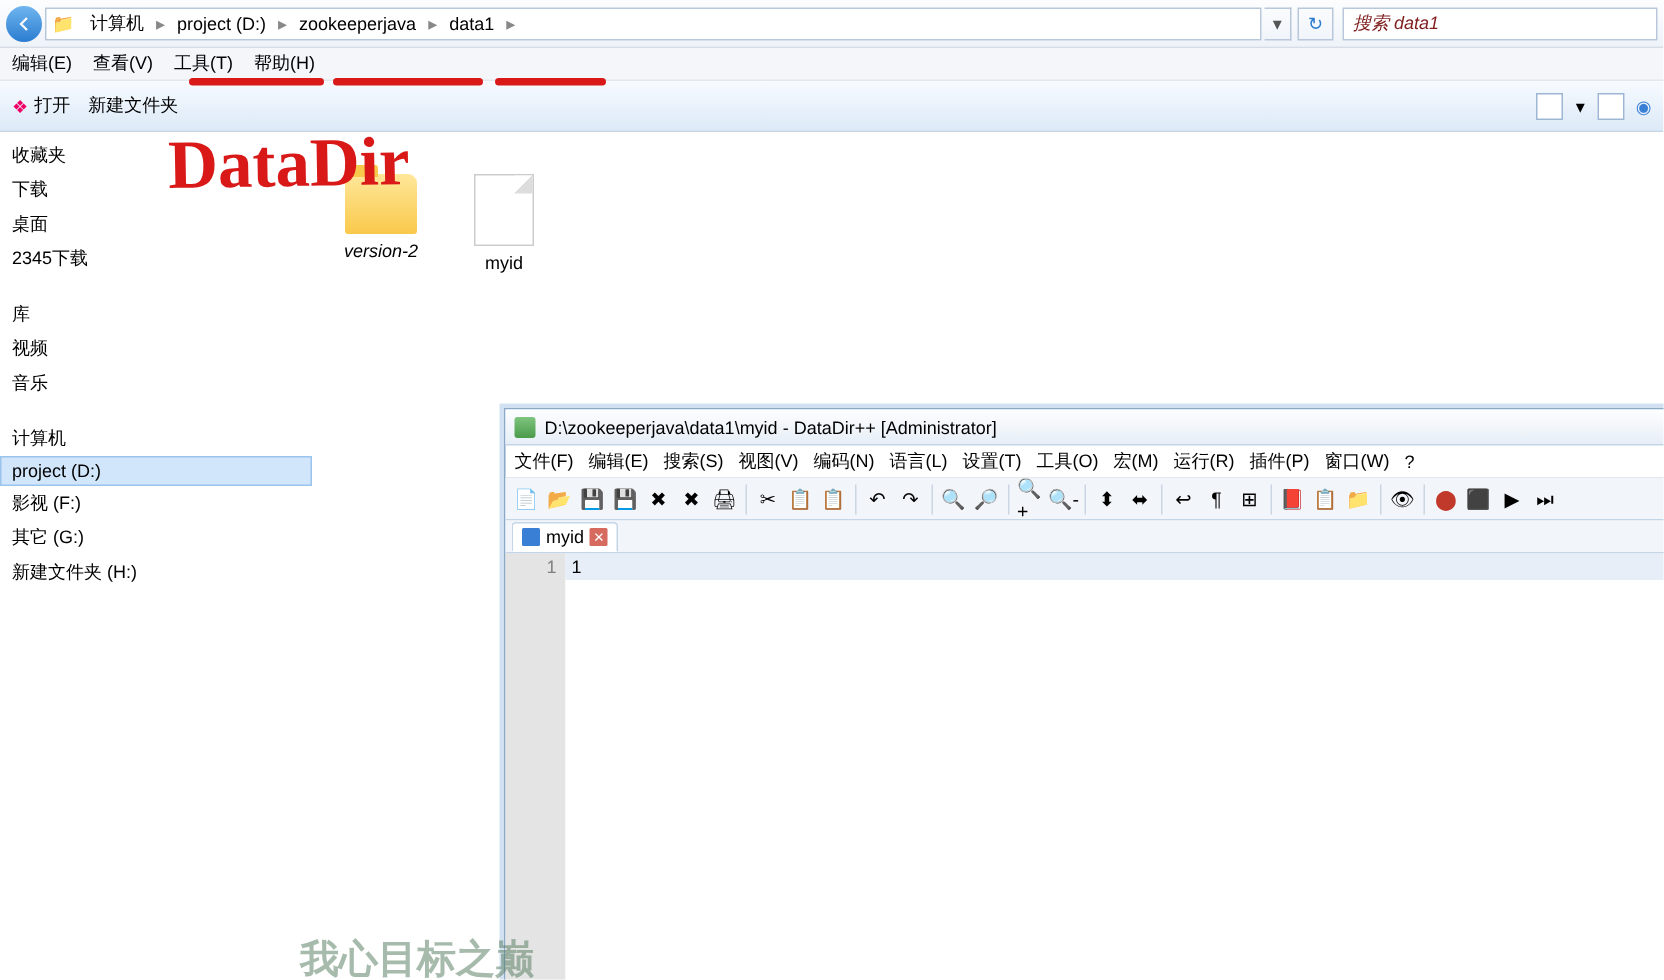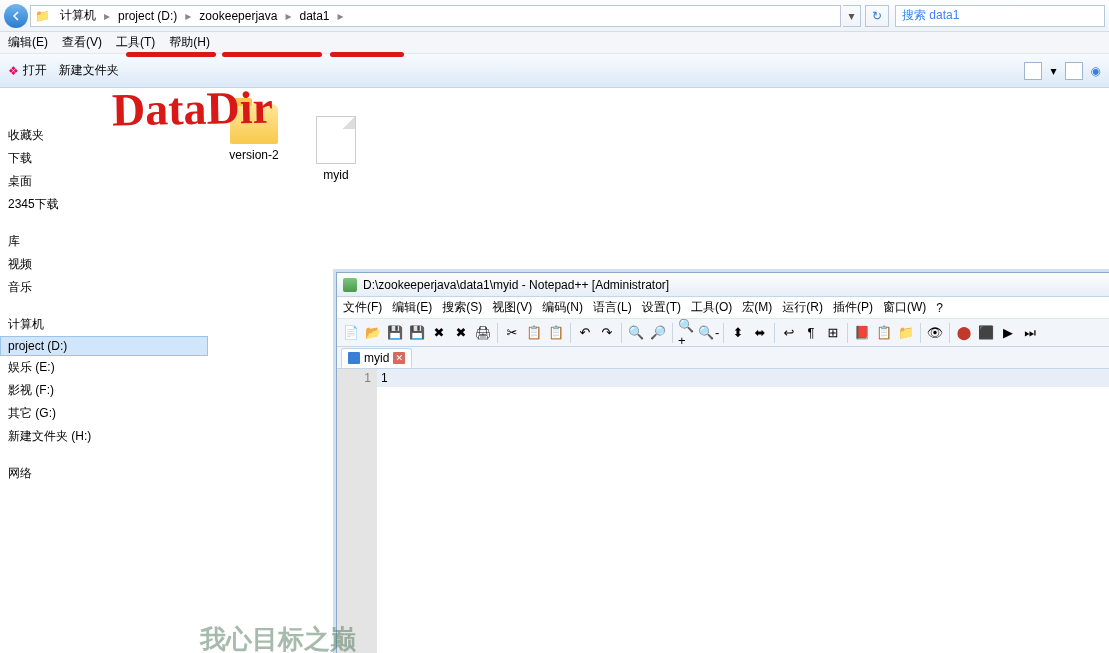--- a/index.html
+++ b/index.html
@@ -6,36 +6,36 @@
 body { width: 1109px; height: 653px; background: #fff; position: relative; overflow: hidden; }
 
 
 .addr-bar { height: 32px; display: flex; align-items: center; background: linear-gradient(#fdfdfe,#eef3f9); border-bottom: 1px solid #d6dde6; padding: 0 4px; gap: 2px; }
 .nav-back { width: 24px; height: 24px; border-radius: 50%; background: linear-gradient(#6fb6f0,#2b7cd0); display:flex; align-items:center; justify-content:center; color:#fff; }
 .addr-path { flex: 1; height: 22px; border: 1px solid #b8c7d9; background: #fff; display: flex; align-items: center; padding: 0 4px; gap: 0; }
 .crumb { display: flex; align-items: center; padding: 0 6px; height: 100%; cursor: pointer; }
 .chev { color: #888; padding: 0 2px; }
 .addr-drop { width: 18px; height: 22px; border: 1px solid #b8c7d9; border-left: none; display:flex; align-items:center; justify-content:center; color:#555; }
 .refresh-btn { width: 24px; height: 22px; border: 1px solid #b8c7d9; display:flex; align-items:center; justify-content:center; color:#2b7cd0; margin-left:2px; }
-.search-box { width: 210px; height: 22px; border: 1px solid #b8c7d9; background: #fff; padding: 0 6px; color: #3b82f6; display:flex; align-items:center; margin-left: 4px; }
+.search-box { width: 210px; height: 22px; border: 1px solid #b8c7d9; background: #fff; padding: 0 6px; color: #7f1d1d; font-style: italic; display:flex; align-items:center; margin-left: 4px; }
 
 
 .menu-bar { height: 22px; display: flex; align-items: center; padding: 0 8px; gap: 14px; background: #f4f6fa; border-bottom:1px solid #e4e8ee; }
 .menu-item { cursor: pointer; }
 
 
 .ex-toolbar { height: 34px; display: flex; align-items: center; background: linear-gradient(#f7fbff,#dce9f7); border-bottom: 1px solid #c4d5e8; padding: 0 8px; gap: 12px; }
 .tb-btn { display: flex; align-items: center; gap: 4px; cursor: pointer; }
 .spacer { flex: 1; }
 .view-icons { display: flex; gap: 8px; align-items: center; }
 .mini-icon { width: 18px; height: 18px; border: 1px solid #9db6d4; background:#fff; }
 
 
 .explorer-body { position: absolute; top: 88px; left: 0; right: 0; bottom: 0; display: flex; }
-.sidebar { width: 208px; background: #fff; padding: 4px 0; margin-top: 32px; }
+.sidebar { width: 208px; background: #fff; padding: 4px 0; }
 .side-item { padding: 3px 8px; cursor: pointer; }
 .side-item.selected { background: #d1e6fb; border: 1px solid #9ac4ec; padding: 2px 7px; }
 .content-area { flex: 1; background: #fff; position: relative; }
 
 .file-item { position: absolute; width: 72px; text-align: center; cursor: pointer; }
 .folder-ico { width: 48px; height: 40px; margin: 0 auto 4px; background: linear-gradient(#ffe79a,#f9c94b); border-radius: 2px 6px 2px 2px; position: relative; }
 .folder-ico::before { content:""; position:absolute; top:-6px; left:2px; width:20px; height:8px; background:#f9c94b; border-radius:2px 2px 0 0; }
 .file-ico { width: 40px; height: 48px; margin: 0 auto 4px; background: #fff; border: 1px solid #ccc; position: relative; }
 .file-ico::before { content:""; position:absolute; top:0; right:0; width:12px; height:12px; background:linear-gradient(135deg,#fff 50%,#ddd 50%); }
 .file-label { word-break: break-all; }
@@ -118,50 +118,48 @@
     <div class="side-item">下载</div>
     <div class="side-item">桌面</div>
     <div class="side-item">2345下载</div>
     <div style="height:14px"></div>
     <div class="side-item">库</div>
     <div class="side-item">视频</div>
     <div class="side-item">音乐</div>
     <div style="height:14px"></div>
     <div class="side-item">计算机</div>
     <div class="side-item selected">project (D:)</div>
-    <div class="side-item">娱乐 (E:)</div>
     <div class="side-item">影视 (F:)</div>
     <div class="side-item">其它 (G:)</div>
     <div class="side-item">新建文件夹 (H:)</div>
     <div style="height:14px"></div>
-    <div class="side-item">网络</div>
   </div>
 
   <div class="content-area">
-    <div class="file-item" style="top:16px; left:10px;">
+    <div class="file-item" style="top:28px; left:10px;font-style:italic;">
       <div class="folder-ico"></div>
       <div class="file-label">version-2</div>
     </div>
     <div class="file-item" style="top:28px; left:92px;">
       <div class="file-ico"></div>
       <div class="file-label">myid</div>
     </div>
   </div>
 </div>
 
 <div class="anno-red" style="top:82px; left:112px;">DataDir</div>
 <div class="red-line" style="top:52px; left:126px; width:90px;"></div>
 <div class="red-line" style="top:52px; left:222px; width:100px;"></div>
 <div class="red-line" style="top:52px; left:330px; width:74px;"></div>
 <div class="red-line" style="top:415px; left:398px; width:110px; height:6px;"></div>
 
 <div class="npp">
   <div class="npp-title">
     <div class="npp-ico"></div>
-    <span>D:\zookeeperjava\data1\myid - Notepad++ [Administrator]</span>
+    <span>D:\zookeeperjava\data1\myid - DataDir++ [Administrator]</span>
   </div>
   <div class="npp-menu">
     <span>文件(F)</span>
     <span>编辑(E)</span>
     <span>搜索(S)</span>
     <span>视图(V)</span>
     <span>编码(N)</span>
     <span>语言(L)</span>
     <span>设置(T)</span>
     <span>工具(O)</span>

